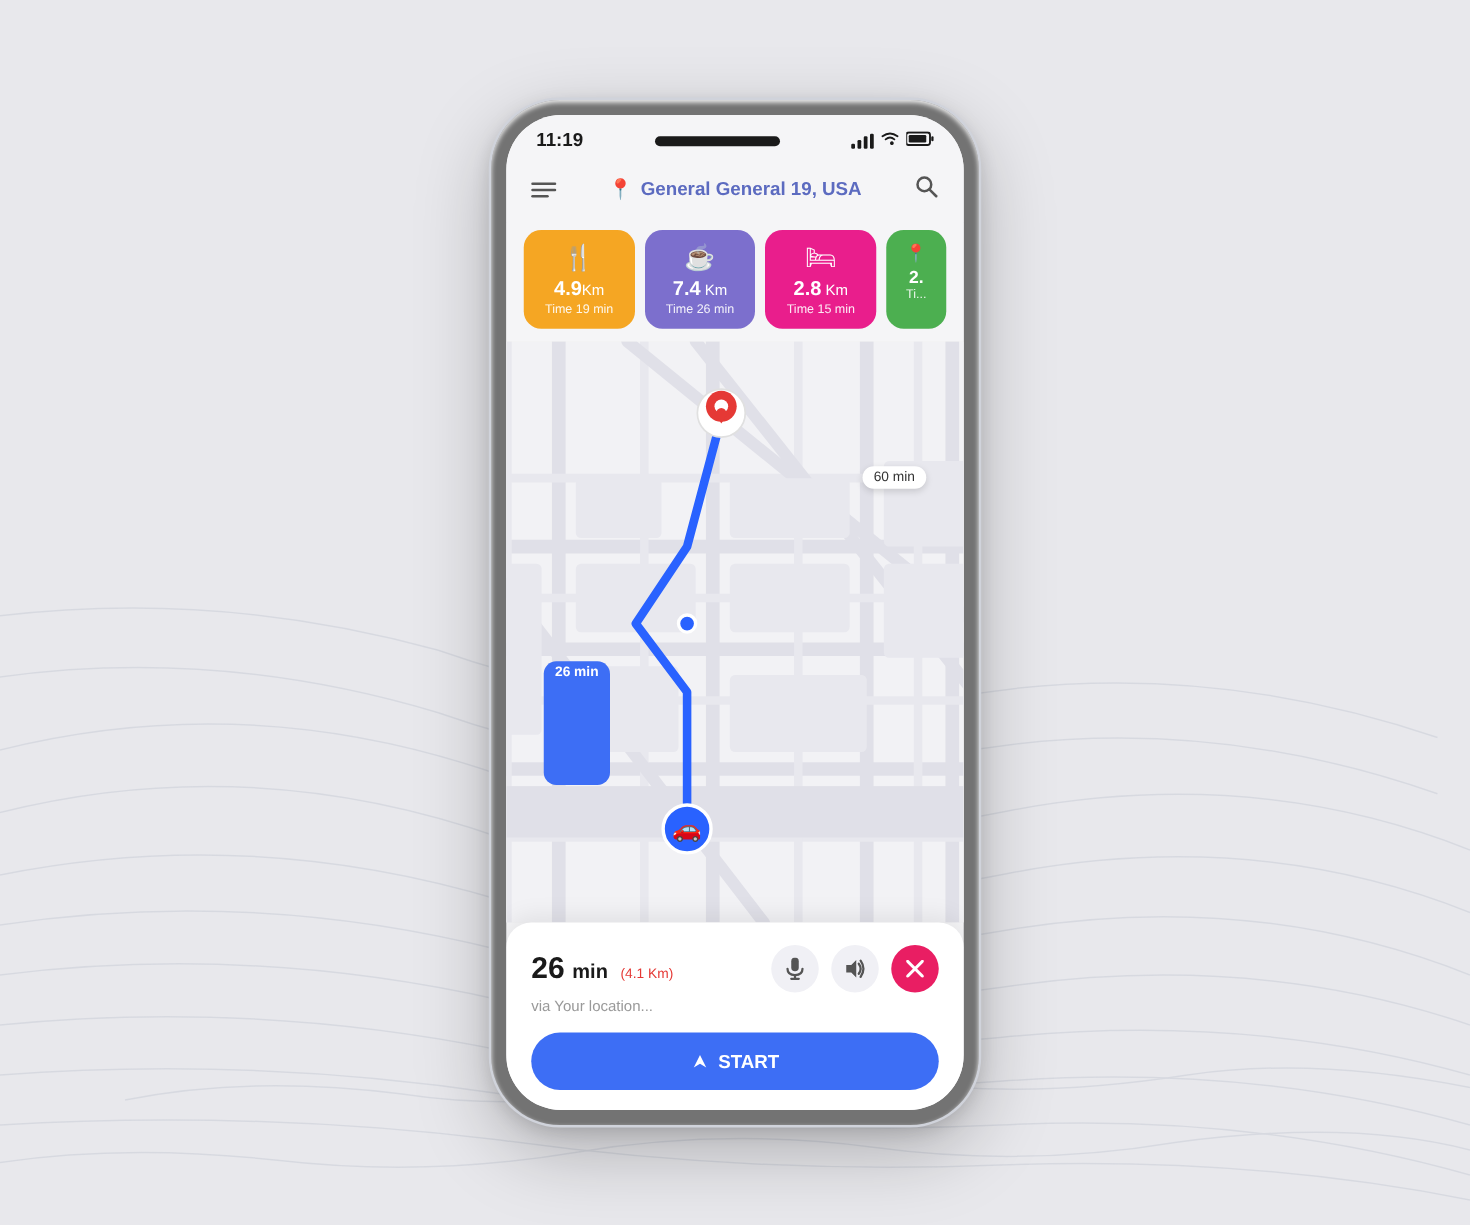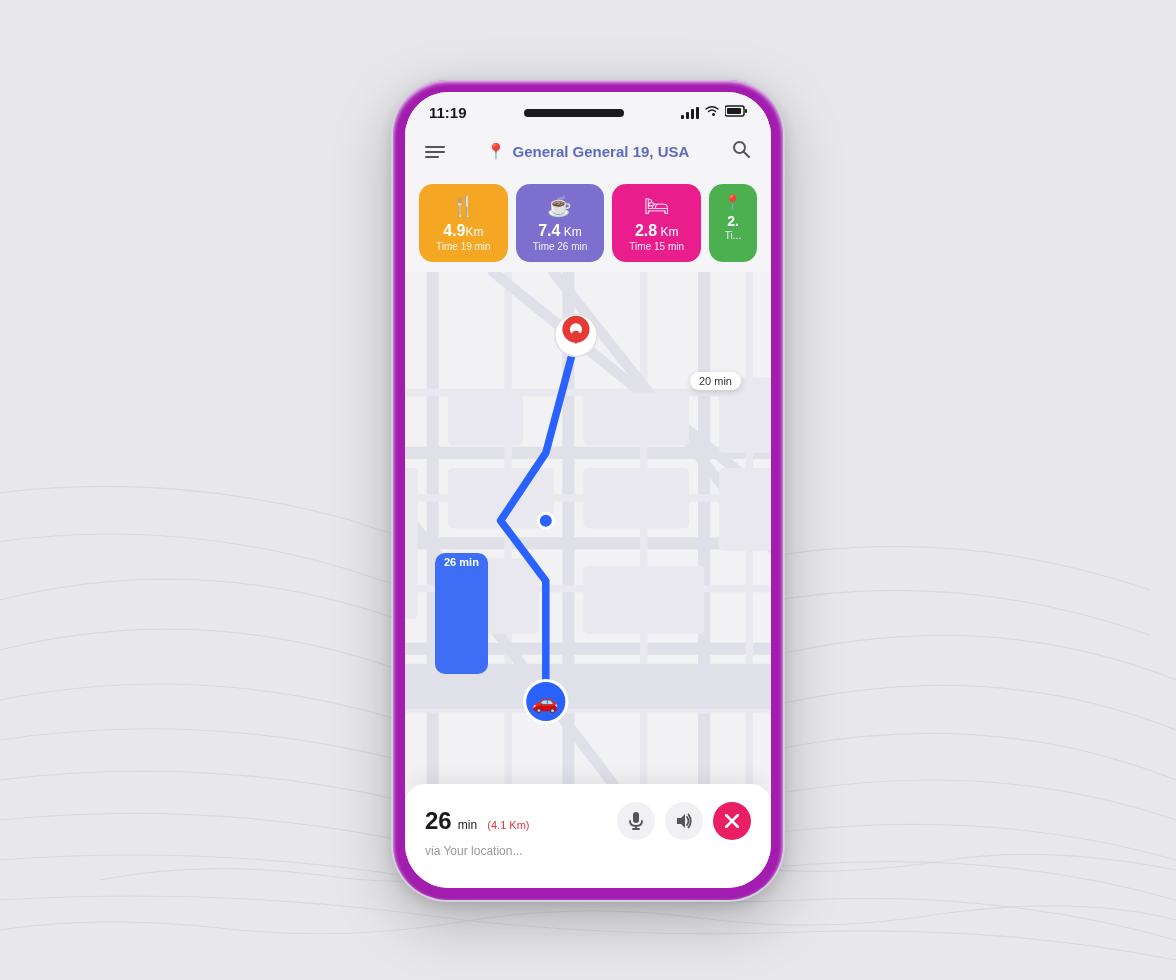--- a/index.html
+++ b/index.html
@@ -21,21 +21,21 @@
       inset: 0;
       z-index: 0;
     }
 
     
     .phone-shell {
       position: relative;
       z-index: 10;
       width: 390px;
       height: 820px;
-      background: #a21caf;
+      background: #737373;
       border-radius: 55px;
       box-shadow:
         0 0 0 2px #d0d3db,
         0 20px 60px rgba(0,0,0,0.25),
         0 4px 15px rgba(0,0,0,0.15),
         inset 0 2px 4px rgba(255,255,255,0.9);
       display: flex;
       flex-direction: column;
       overflow: hidden;
     }
@@ -236,21 +236,21 @@
       display: flex;
       align-items: center;
       justify-content: space-between;
       margin-bottom: 4px;
     }
     .route-time {
       font-size: 22px;
       font-weight: 700;
       color: #1a1a1a;
     }
-    .route-time .min-label { color: #1a1a1a; font-size: 12px; font-weight: 400; }
+    .route-time .min-label { color: #1a1a1a; font-size: 16px; font-weight: 700; }
     .route-time .dist { color: #e91e63; font-size: 16px; font-weight: 500; }
     .action-icons {
       display: flex;
       gap: 10px;
     }
     .action-btn {
       width: 38px;
       height: 38px;
       border-radius: 50%;
       border: none;
@@ -468,21 +468,21 @@
 
         <g transform="translate(155,285)">
           <circle cx="0" cy="0" r="14" fill="#2962ff" stroke="white" stroke-width="2"></circle>
           <text x="0" y="5" text-anchor="middle" fill="white" font-size="14">🚗</text>
         </g>
 
         <circle cx="155" cy="165" r="5" fill="#2962ff" stroke="white" stroke-width="2"></circle>
       </svg>
 
       <div class="route-label min26" style="position:absolute; bottom: 110px; left: 30px; background:#3d6ef5; color:white; font-size:11px; font-weight:600; padding:3px 9px; border-radius:10px;">26 min</div>
-      <div class="route-label min30" style="position:absolute; top: 100px; right: 30px; background:white; color:#333; font-size:11px; font-weight:500; padding:3px 9px; border-radius:10px; box-shadow: 0 2px 6px rgba(0,0,0,0.15);">20 min</div>
+      <div class="route-label min30" style="position:absolute; top: 100px; right: 30px; background:white; color:#333; font-size:11px; font-weight:500; padding:3px 9px; border-radius:10px; box-shadow: 0 2px 6px rgba(0,0,0,0.15);">60 min</div>
     </div>
 
     <div class="bottom-panel">
       <div class="route-info-row">
         <div>
           <span class="route-time">
             <span style="font-size:24px;font-weight:800;color:#1a1a1a;">26</span>
             <span class="min-label">min</span>
             <span class="dist" style="color:#e53935;font-size:11px;font-weight:500;margin-left:4px;">(4.1 Km)</span>
           </span>
@@ -506,17 +506,23 @@
           <button class="action-btn close-btn">
             <svg width="14" height="14" viewBox="0 0 14 14" fill="none">
               <line x1="1" y1="1" x2="13" y2="13" stroke="white" stroke-width="2.5" stroke-linecap="round"></line>
               <line x1="13" y1="1" x2="1" y2="13" stroke="white" stroke-width="2.5" stroke-linecap="round"></line>
             </svg>
           </button>
         </div>
       </div>
       <div class="via-text">via Your location...</div>
       <div class="bottom-buttons">
+        <button class="start-button">
+          <svg width="14" height="14" viewBox="0 0 14 14" fill="none">
+            <polygon points="2,12 7,2 12,12 7,9" fill="white"></polygon>
+          </svg>
+          <span>START</span>
+        </button>
       </div>
     </div>
 
   </div>
 </div>
 
 </body></html>

